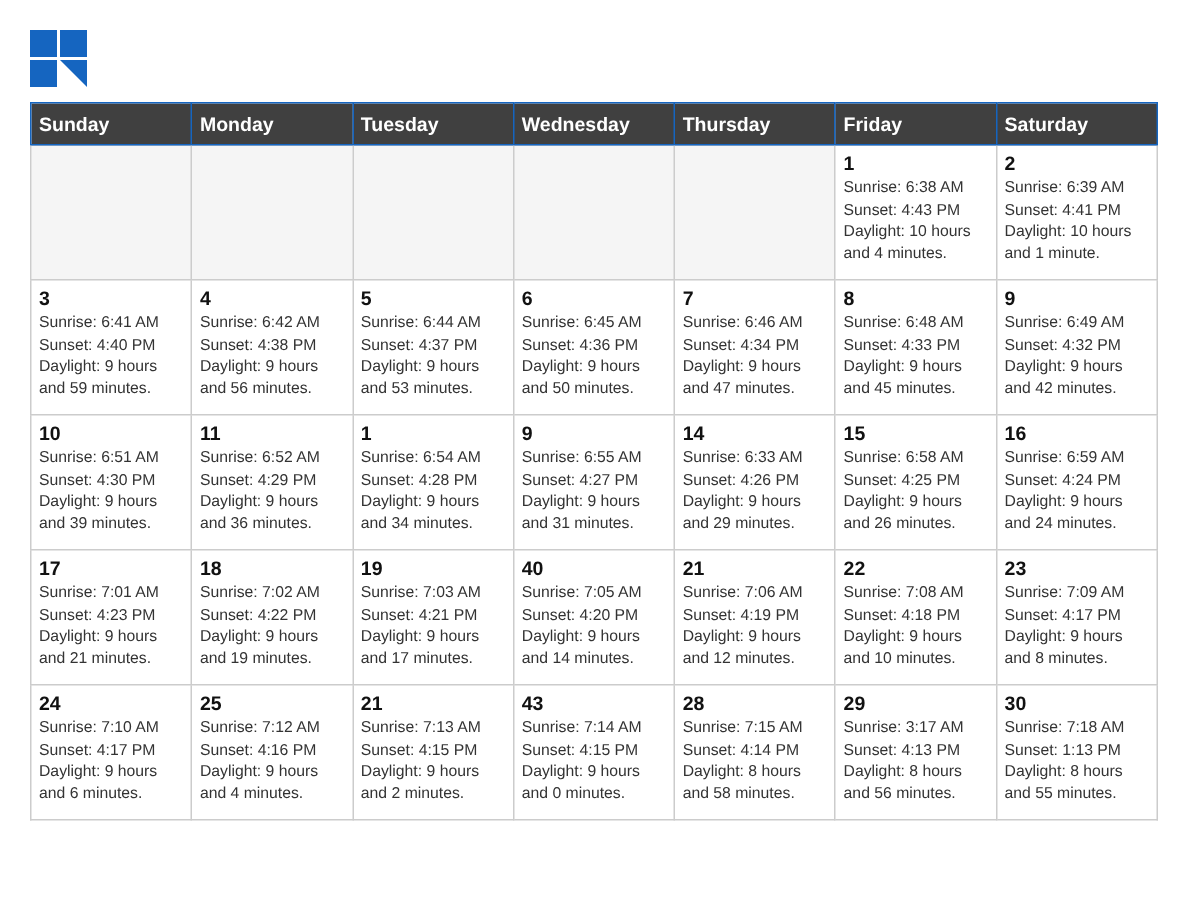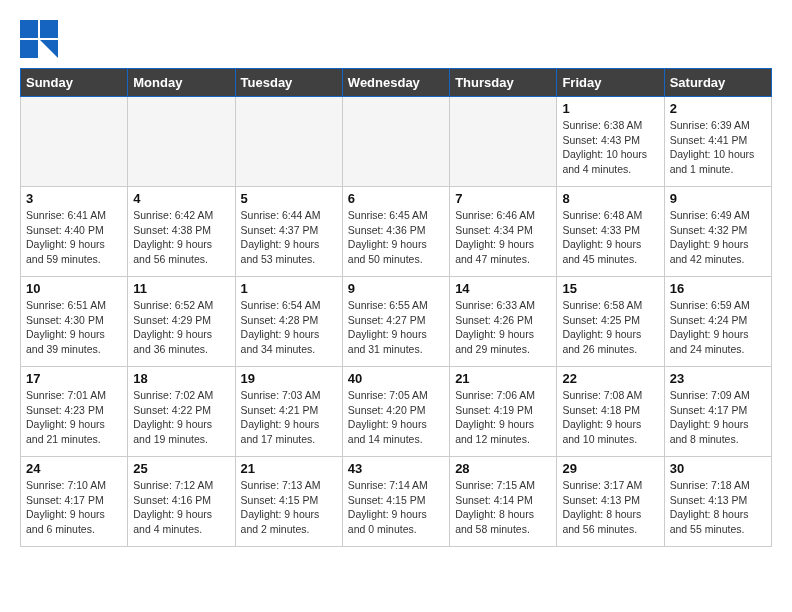--- a/index.html
+++ b/index.html
@@ -330,19 +330,19 @@
         <td>
           <span class="day-number">29</span>
           <div class="day-info">Sunrise: 3:17 AM
 Sunset: 4:13 PM
 Daylight: 8 hours
 and 56 minutes.</div>
         </td>
         <td>
           <span class="day-number">30</span>
           <div class="day-info">Sunrise: 7:18 AM
-Sunset: 4:13 PM
+Sunset: 1:13 PM
 Daylight: 8 hours
 and 55 minutes.</div>
         </td>
       </tr>
     </tbody>
 </table>
 
 </body></html>

